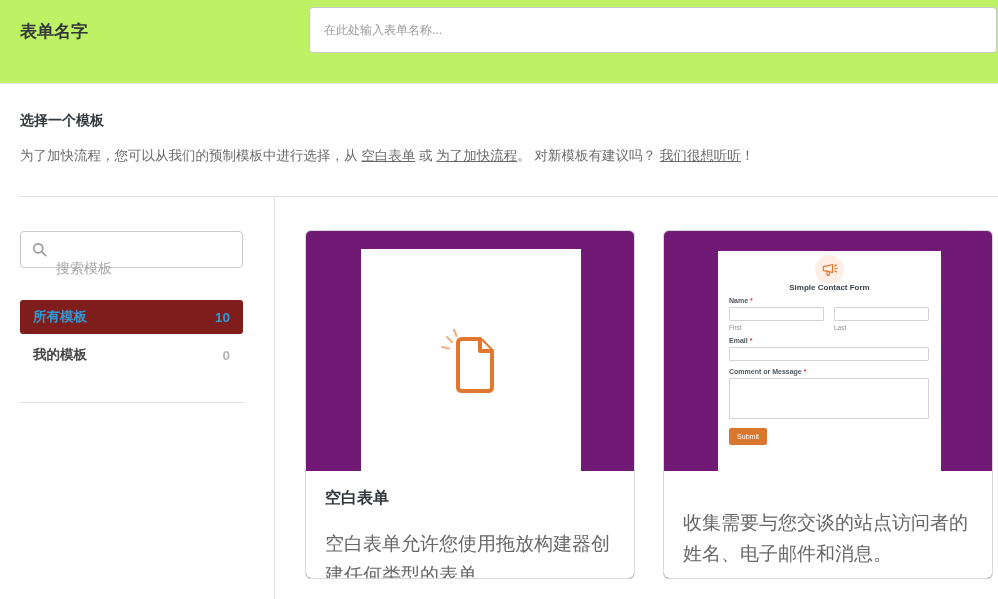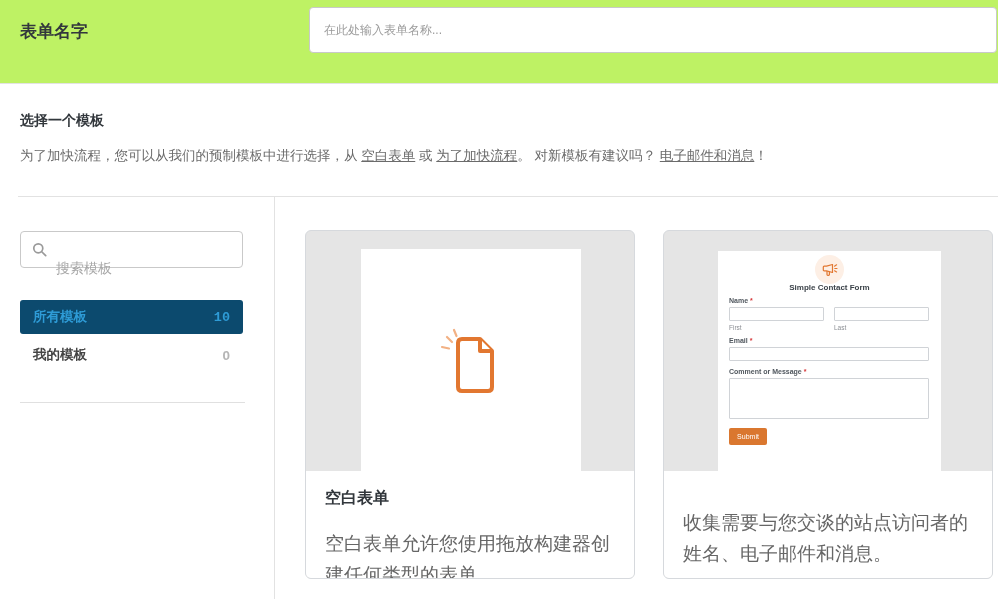--- a/index.html
+++ b/index.html
@@ -30,27 +30,27 @@
                display:flex; align-items:center; padding-left:11px; }
   .searchbox svg { flex:0 0 auto; }
   .searchbox input { border:none; outline:none; width:170px; margin-left:9px;
                font-size:14px; font-family:inherit; color:#32373c; background:transparent;margin-top:36px; }
   .searchbox input::placeholder { color:#a7a7a7; }
 
   .nav-item { position:absolute; left:20px; width:223px; height:34px; border-radius:3px;
               display:flex; align-items:center; justify-content:space-between; padding:0 13px;
               font-size:13.5px; font-weight:700; color:#444; cursor:pointer; }
   .nav-item .count { font-weight:700; color:#b5b5b5; }
-  .nav-item.active { background:#0c4a6e; color:#2e9bd6;font-family:Liberation Mono, monospace; }
+  .nav-item.active { background:#7f1d1d; color:#2e9bd6; }
   .nav-item.active .count { color:#2e9bd6;text-align:center; }
   .nav-divider { position:absolute; left:20px; top:402px; width:225px; height:1px; background:#e0e0e0; }
 
   
   .card { position:absolute; top:230px; width:330px; height:349px;
-          border:1px solid #d6d9dd; border-radius:6px; background:#e5e5e5; overflow:hidden; cursor:pointer; }
+          border:1px solid #d6d9dd; border-radius:6px; background:#701a75; overflow:hidden; cursor:pointer; }
   .card1 { left:305px; }
   .card2 { left:663px; }
   .sheet { position:absolute; background:#fff; }
   .sheet1 { left:55px; top:18px; width:220px; height:222px; }
   .sheet2 { left:54px; top:20px; width:223px; height:220px; }
   .doc-icon { position:absolute; left:78px; top:76px; }
   .card-footer { position:absolute; left:0; right:0; top:240px; bottom:0; background:#fff; padding:17px 19px; }
   .card-title { font-size:16px; font-weight:700; color:#32373c; }
   .card-desc { margin-top:19px; font-size:19px; color:#666; line-height:1.65; width:294px; }
 
@@ -73,21 +73,21 @@
 
 <div class="page">
 
   <div class="topbar">
     <div class="topbar-label">表单名字</div>
     <input class="form-name-input" type="text" placeholder="在此处输入表单名称..." style="">
   </div>
 
   <div class="section-title">选择一个模板</div>
   <div class="section-desc">
-    <span>为了加快流程，您可以从我们的预制模板中进行选择，从 </span><span class="link">空白表单</span><span> 或 </span><span class="link">为了加快流程</span><span>。 对新模板有建议吗？ </span><span class="link">电子邮件和消息</span><span>！</span>
+    <span>为了加快流程，您可以从我们的预制模板中进行选择，从 </span><span class="link">空白表单</span><span> 或 </span><span class="link">为了加快流程</span><span>。 对新模板有建议吗？ </span><span class="link">我们很想听听</span><span>！</span>
   </div>
 
   <div class="hdivider"></div>
   <div class="vdivider"></div>
 
   <div class="searchbox">
     <svg width="15" height="15" viewBox="0 0 16 16" fill="none">
       <circle cx="6.7" cy="6.7" r="4.8" stroke="#9a9a9a" stroke-width="1.8"></circle>
       <line x1="10.4" y1="10.4" x2="14.6" y2="14.6" stroke="#9a9a9a" stroke-width="1.8" stroke-linecap="round"></line>
     </svg>

